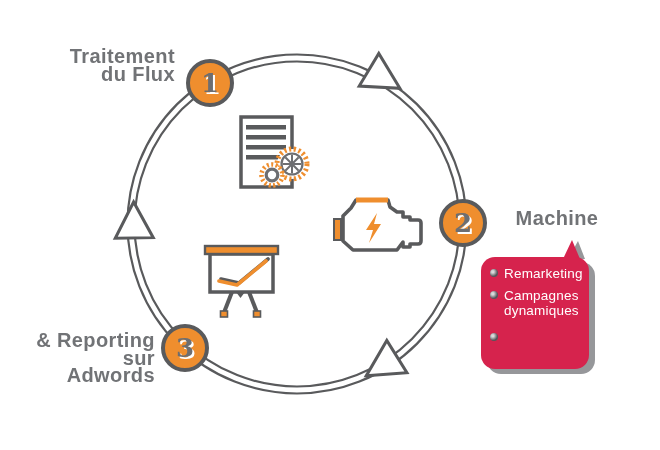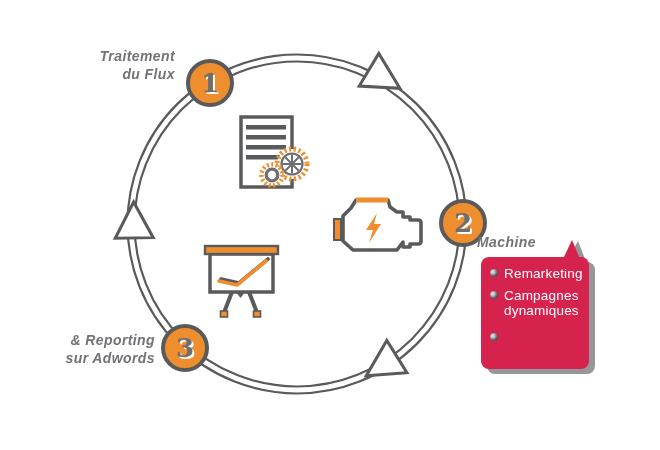--- a/index.html
+++ b/index.html
@@ -14,29 +14,29 @@
     display:flex;align-items:center;justify-content:center;
   }
   .badge .num{
     font-family:"DejaVu Serif", serif;font-weight:bold;font-size:26px;
     color:#6D6E71;text-shadow:2px 2px 0 #ffffff;line-height:1;
   }
   .badge1{left:186px;top:59px;}
   .badge2{left:439px;top:199px;}
   .badge3{left:161px;top:324px;}
   .step-label{
-    position:absolute;color:#717376;font-size:14px;line-height:18px;
-    letter-spacing:0.4px;font-weight:bold;font-style:italic;
+    position:absolute;color:#717376;font-size:20px;line-height:18px;
+    letter-spacing:0.4px;font-weight:bold;
   }
   .label1{left:55px;top:47px;width:120px;text-align:right;}
-  .label2{left:477px;top:209px;width:110px;text-align:left;margin-top:24px;}
+  .label2{left:502px;top:209px;width:110px;text-align:center;}
   .label3{left:30px;top:332px;width:125px;text-align:right;line-height:17.5px;}
   .callout{
     position:absolute;left:481px;top:257px;width:108px;height:112px;
-    background:#D6234D;border-radius:8px;box-shadow:6px 5px 0 #96979A;
+    background:#D6234D;border-radius:14px;box-shadow:6px 5px 0 #96979A;
     box-sizing:border-box;padding:9px 5px 8px 9px;color:#ffffff;
   }
   .callout-item{display:flex;margin-bottom:7px;}
   .callout-item.last{margin-top:12px;margin-bottom:0;}
   .callout-item .bullet{
     flex:0 0 auto;width:8px;height:8px;border-radius:50%;margin:3px 6px 0 0;
     background:radial-gradient(circle at 35% 35%, #d8d9da 15%, #55565a 62%);
   }
   .callout-item .txt{font-size:13.5px;line-height:15px;letter-spacing:0.2px;}
 </style>

